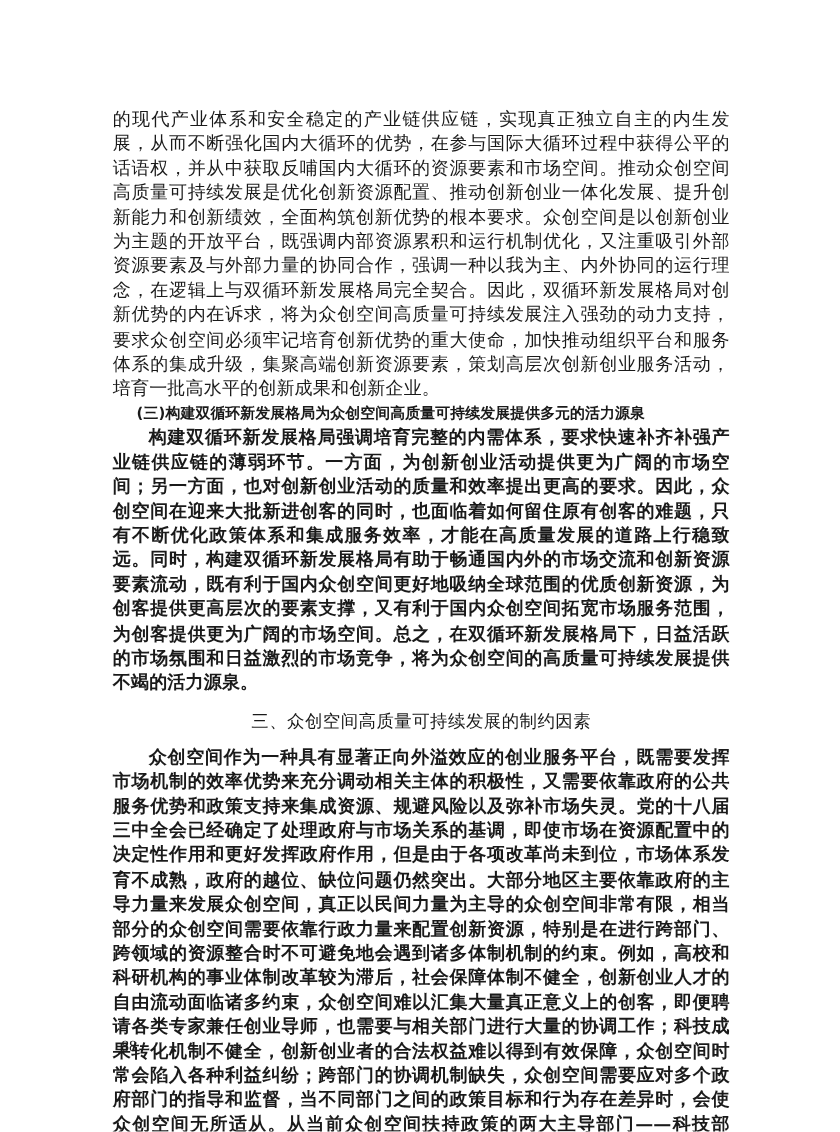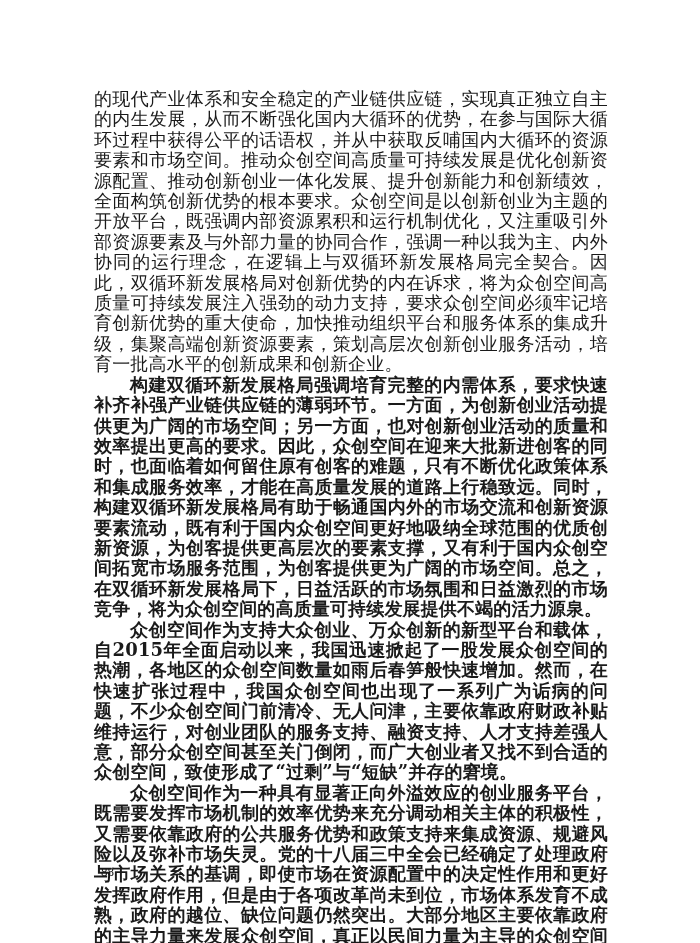--- a/index.html
+++ b/index.html
@@ -15,21 +15,21 @@
       color: #1a1a1a;
       font-family: "DejaVu Serif", "Liberation Serif", serif;
     }
     .page {
       position: absolute;
       left: 94px;
       top: 89px;
       width: 514px;
     }
     .para {
-      font-size: 18px;
+      font-size: 15px;
       line-height: 20.4px;
       text-align: justify;
       text-justify: inter-character;
       margin: 0;
       letter-spacing: 0.15px;
     }
     .para.indent {
       text-indent: 2em;
       font-weight: bold;
     }
@@ -59,20 +59,21 @@
       font-size: 13px;
       color: #1a1a1a;
     }
   </style>
 </head>
 <body>
 
 <div class="page">
   <p class="para">的现代产业体系和安全稳定的产业链供应链，实现真正独立自主的内生发展，从而不断强化国内大循环的优势，在参与国际大循环过程中获得公平的话语权，并从中获取反哺国内大循环的资源要素和市场空间。推动众创空间高质量可持续发展是优化创新资源配置、推动创新创业一体化发展、提升创新能力和创新绩效，全面构筑创新优势的根本要求。众创空间是以创新创业为主题的开放平台，既强调内部资源累积和运行机制优化，又注重吸引外部资源要素及与外部力量的协同合作，强调一种以我为主、内外协同的运行理念，在逻辑上与双循环新发展格局完全契合。因此，双循环新发展格局对创新优势的内在诉求，将为众创空间高质量可持续发展注入强劲的动力支持，要求众创空间必须牢记培育创新优势的重大使命，加快推动组织平台和服务体系的集成升级，集聚高端创新资源要素，策划高层次创新创业服务活动，培育一批高水平的创新成果和创新企业。</p>
 
+  <p class="subhead">(三)构建双循环新发展格局为众创空间高质量可持续发展提供多元的活力源泉</p>
   <p class="para indent">构建双循环新发展格局强调培育完整的内需体系，要求快速补齐补强产业链供应链的薄弱环节。一方面，为创新创业活动提供更为广阔的市场空间；另一方面，也对创新创业活动的质量和效率提出更高的要求。因此，众创空间在迎来大批新进创客的同时，也面临着如何留住原有创客的难题，只有不断优化政策体系和集成服务效率，才能在高质量发展的道路上行稳致远。同时，构建双循环新发展格局有助于畅通国内外的市场交流和创新资源要素流动，既有利于国内众创空间更好地吸纳全球范围的优质创新资源，为创客提供更高层次的要素支撑，又有利于国内众创空间拓宽市场服务范围，为创客提供更为广阔的市场空间。总之，在双循环新发展格局下，日益活跃的市场氛围和日益激烈的市场竞争，将为众创空间的高质量可持续发展提供不竭的活力源泉。</p>
 
-  <p class="para indent">众创空间作为支持大众创业、万众创新的新型平台和载体，自2015年全面启动以来，我国迅速掀起了一股发展众创空间的热潮，各地区的众创空间数量如雨后春笋般快速增加。然而，在快速扩张过程中，我国众创空间也出现了一系列广为诟病的问题，不少众创空间门前清冷、无人问津，主要依靠政府财政补贴维持运行，对创业团队的服务支持、融资支持、人才支持差强人意，部分众创空间甚至关门倒闭，而广大创业者又找不到合适的众创空间，致使形成了“过剩”与“短缺”并存的窘境。</p>
+  <h2 class="section-title">三、众创空间高质量可持续发展的制约因素</h2>
 
   <p class="para indent">众创空间作为一种具有显著正向外溢效应的创业服务平台，既需要发挥市场机制的效率优势来充分调动相关主体的积极性，又需要依靠政府的公共服务优势和政策支持来集成资源、规避风险以及弥补市场失灵。党的十八届三中全会已经确定了处理政府与市场关系的基调，即使市场在资源配置中的决定性作用和更好发挥政府作用，但是由于各项改革尚未到位，市场体系发育不成熟，政府的越位、缺位问题仍然突出。大部分地区主要依靠政府的主导力量来发展众创空间，真正以民间力量为主导的众创空间非常有限，相当部分的众创空间需要依靠行政力量来配置创新资源，特别是在进行跨部门、跨领域的资源整合时不可避免地会遇到诸多体制机制的约束。例如，高校和科研机构的事业体制改革较为滞后，社会保障体制不健全，创新创业人才的自由流动面临诸多约束，众创空间难以汇集大量真正意义上的创客，即便聘请各类专家兼任创业导师，也需要与相关部门进行大量的协调工作；科技成果转化机制不健全，创新创业者的合法权益难以得到有效保障，众创空间时常会陷入各种利益纠纷；跨部门的协调机制缺失，众创空间需要应对多个政府部门的指导和监督，当不同部门之间的政策目标和行为存在差异时，会使众创空间无所适从。从当前众创空间扶持政策的两大主导部门——科技部门、人力资源和社会保障部门来看，前者的着眼点是创新，后者的着眼点是创业就</p>
 </div>
 
 <div class="page-number">88</div>
 
 </body></html>

